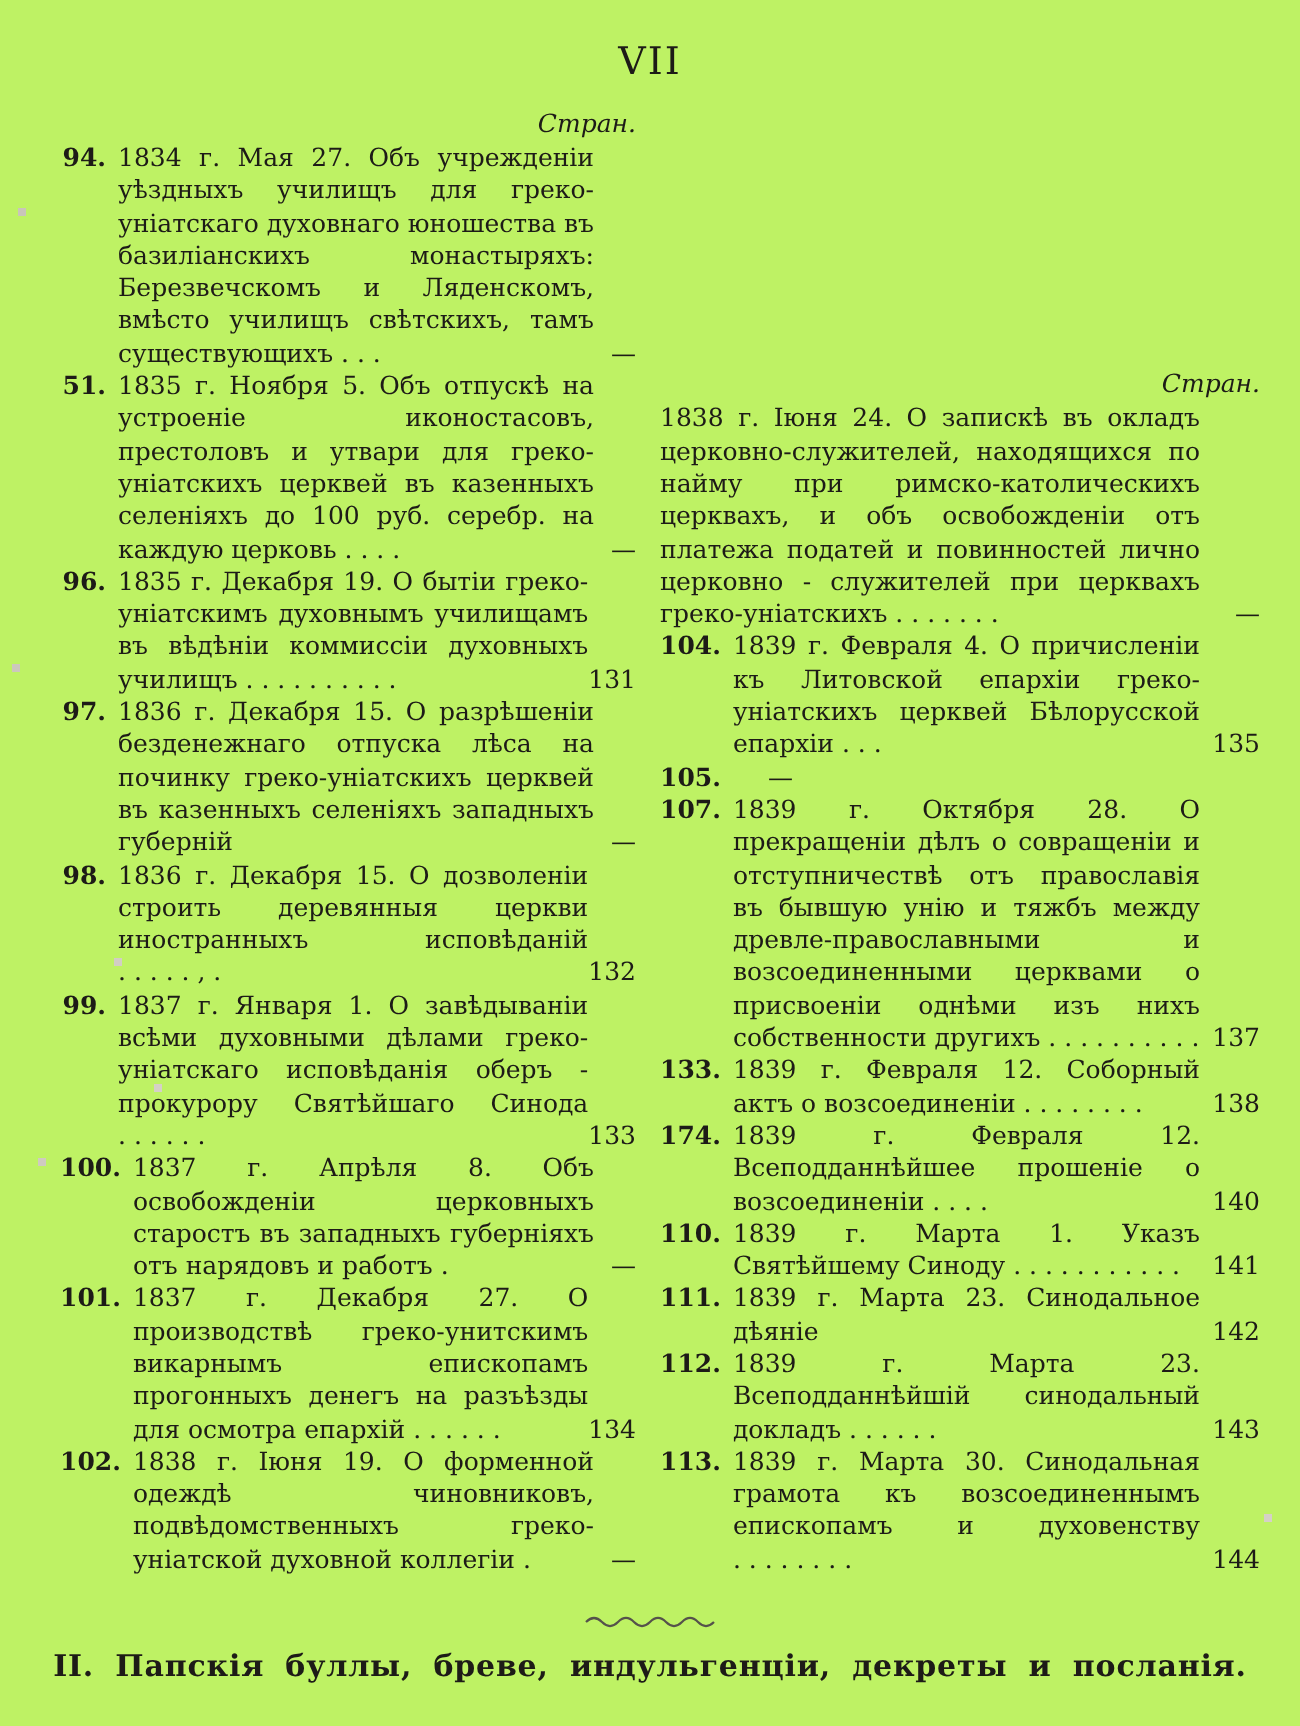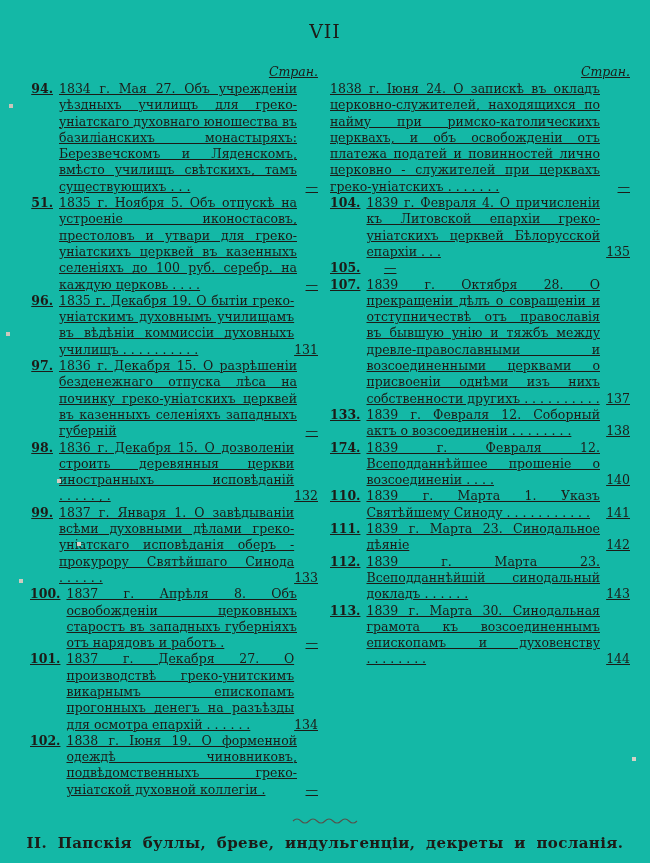--- a/index.html
+++ b/index.html
@@ -6,35 +6,34 @@
   body {
     width:650px; height:863px;
     background:#ffffff;
     font-family:"DejaVu Serif","Liberation Serif",serif;
     color:#1d1b17;
     overflow:hidden;
   }
   .page {
     position:relative;
     width:650px; height:863px;
-    background:#14b8a6;
+    background:#bef264;
     overflow:hidden;
   }
   .folio {
     text-align:center;
     padding-top:20px;
     font-size:19px;
     letter-spacing:1px;
     line-height:22px;
   }
   .section {
     display:flex;
-    align-items:flex-start;
-    margin-top:22px;
-    text-decoration:underline;
+    align-items:flex-end;
+    margin-top:12px;
   }
   .col { font-size:12.5px; line-height:16.3px; }
   .col-left  { width:288px; margin-left:30px; }
   .col-right { width:300px; margin-left:7px; margin-right:12px; }
   .vrule {
     width:1px;
     background:#6b675f;
     margin-left:4px;
     flex:0 0 1px;
   }

